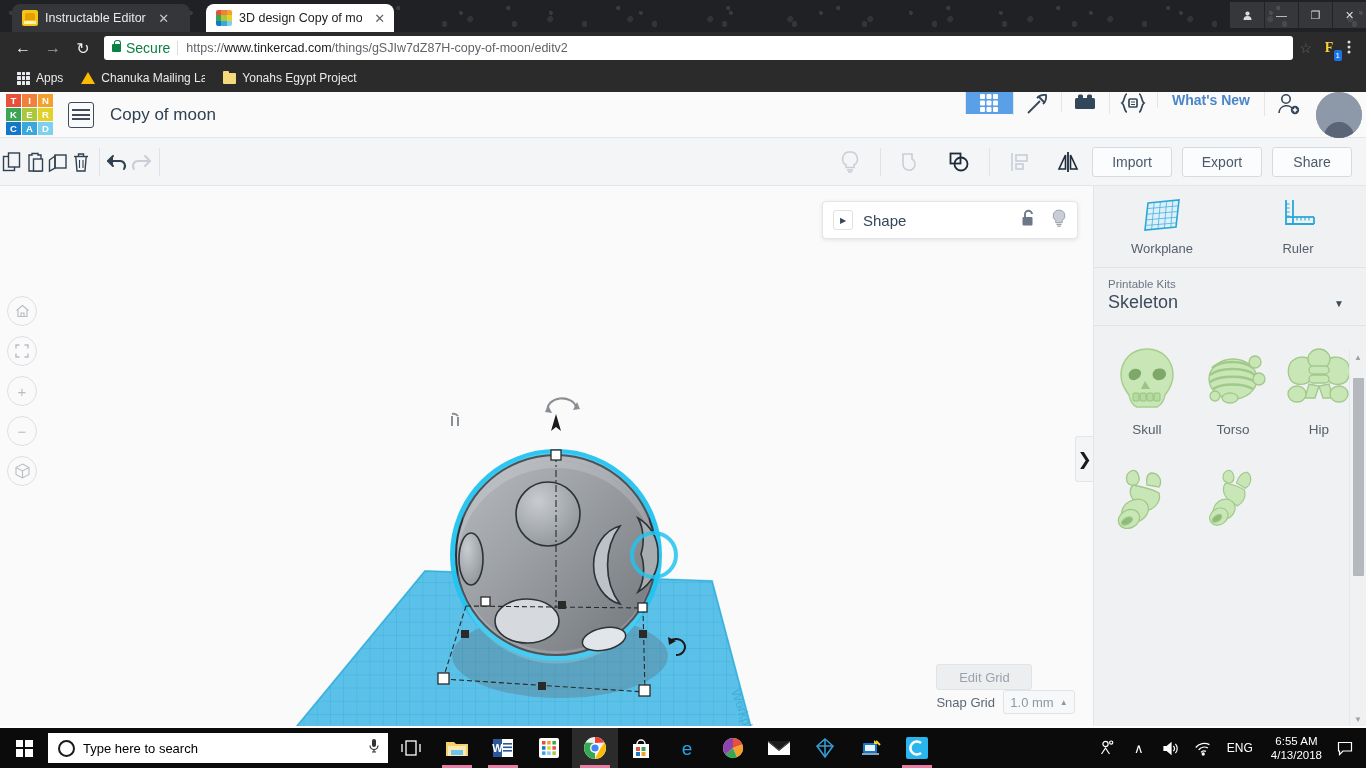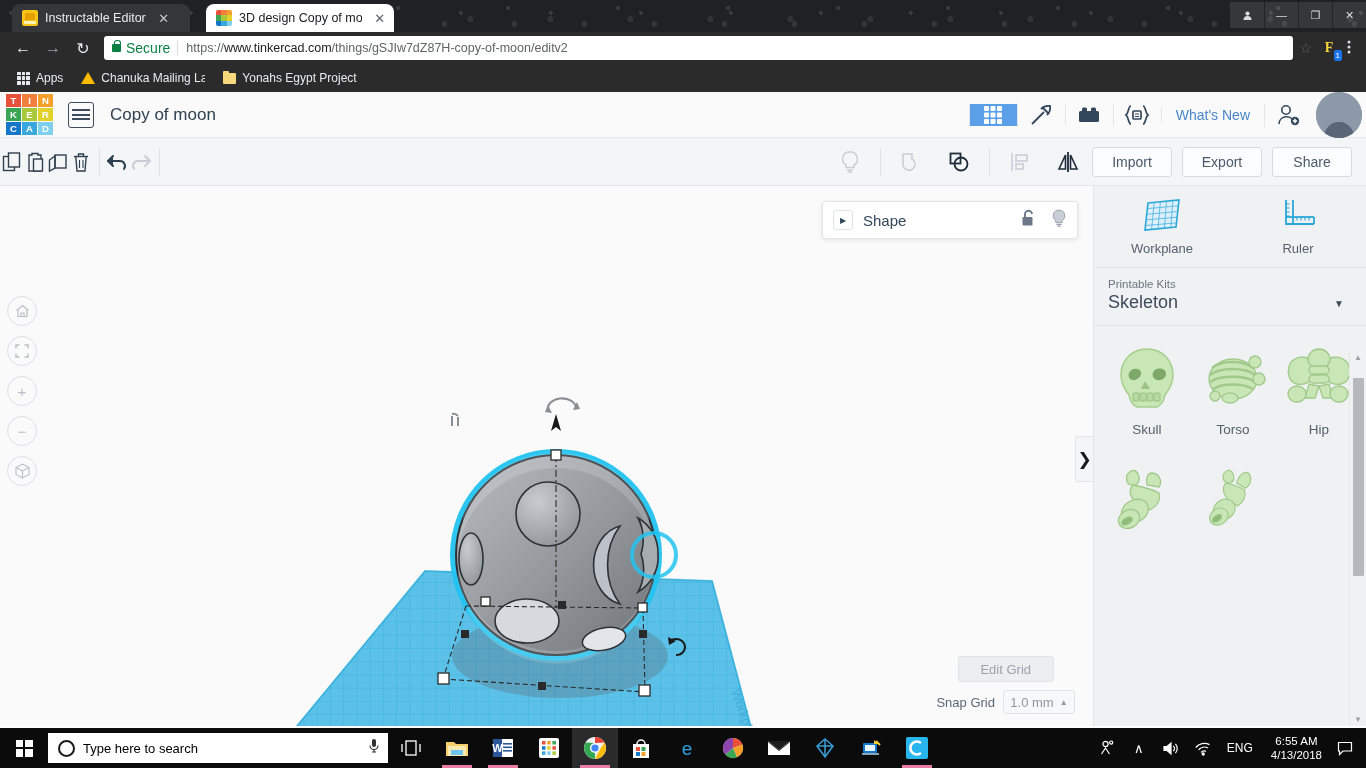--- a/index.html
+++ b/index.html
@@ -117,21 +117,21 @@
   .tc-logo span {
     display:flex; align-items:center; justify-content:center;
     color:#fff; font-size: 9.5px; font-weight: bold; font-family:"Liberation Sans", sans-serif;
   }
   .tc-panelbtn {
     margin-left: 14px; width: 26px; height: 26px; border: 1.6px solid #3d4b5c; border-radius: 3px;
     display:flex; flex-direction:column; justify-content:center; gap:2.5px; padding: 0 3px;
   }
   .tc-panelbtn i { display:block; height:2px; background:#3d4b5c; width:100%; }
   .tc-title { margin-left: 16px; font-size: 17px; color: #2f4050; }
-  .tc-header-right { margin-left: auto; display: flex; align-items: center; height: 46px; }
+  .tc-header-right { margin-left: auto; display: flex; align-items: flex-start; height: 46px; font-weight: bold; }
   .hdr-icon {
     width: 48px; display:flex; align-items:center; justify-content:center;
     border-left: 1px solid #e3e5e8; color: #33475b;
   }
   .hdr-icon.active { background: #5aa0e8; color: #fff; }
   .whatsnew {
     display:flex; align-items:center; padding: 0 14px; border-left:1px solid #e3e5e8;
     color: #4a86c8; font-size: 14px;
   }
   .avatar {
@@ -179,21 +179,21 @@
     display:flex; align-items:center; padding: 0 10px; gap: 10px; z-index: 6;
   }
   .shape-panel .expander {
     width: 20px; height: 20px; border:1px solid #dfe2e6; border-radius:3px;
     display:flex; align-items:center; justify-content:center; font-size:8px; color:#33475b;
   }
   .shape-panel .sp-title { font-size: 15px; color:#33475b;text-align:right; }
   .shape-panel .sp-right { margin-left:auto; display:flex; align-items:center; gap: 14px; }
 
   
-  .grid-ctrls { position:absolute; right: 18px; bottom: 12px; display:flex; flex-direction:column; align-items:center; gap: 8px; }
+  .grid-ctrls { position:absolute; right: 18px; bottom: 12px; display:flex; flex-direction:column; align-items:flex-start; }
   .editgrid-btn {
     width: 96px; height: 26px; background:#eceef0; border:1px solid #e1e4e7; border-radius:3px;
     display:flex; align-items:center; justify-content:center; font-size: 13px; color:#9aa3ad;
   }
   .snap-row { display:flex; align-items:center; gap: 8px; }
   .snap-label { font-size: 13px; color: #5b6875; }
   .snap-select {
     width: 72px; height: 24px; background:#f7f8f9; border:1px solid #e1e4e7; border-radius:3px;
     display:flex; align-items:center; justify-content:center; gap:6px; font-size: 13px; color:#8e98a3;
   }

